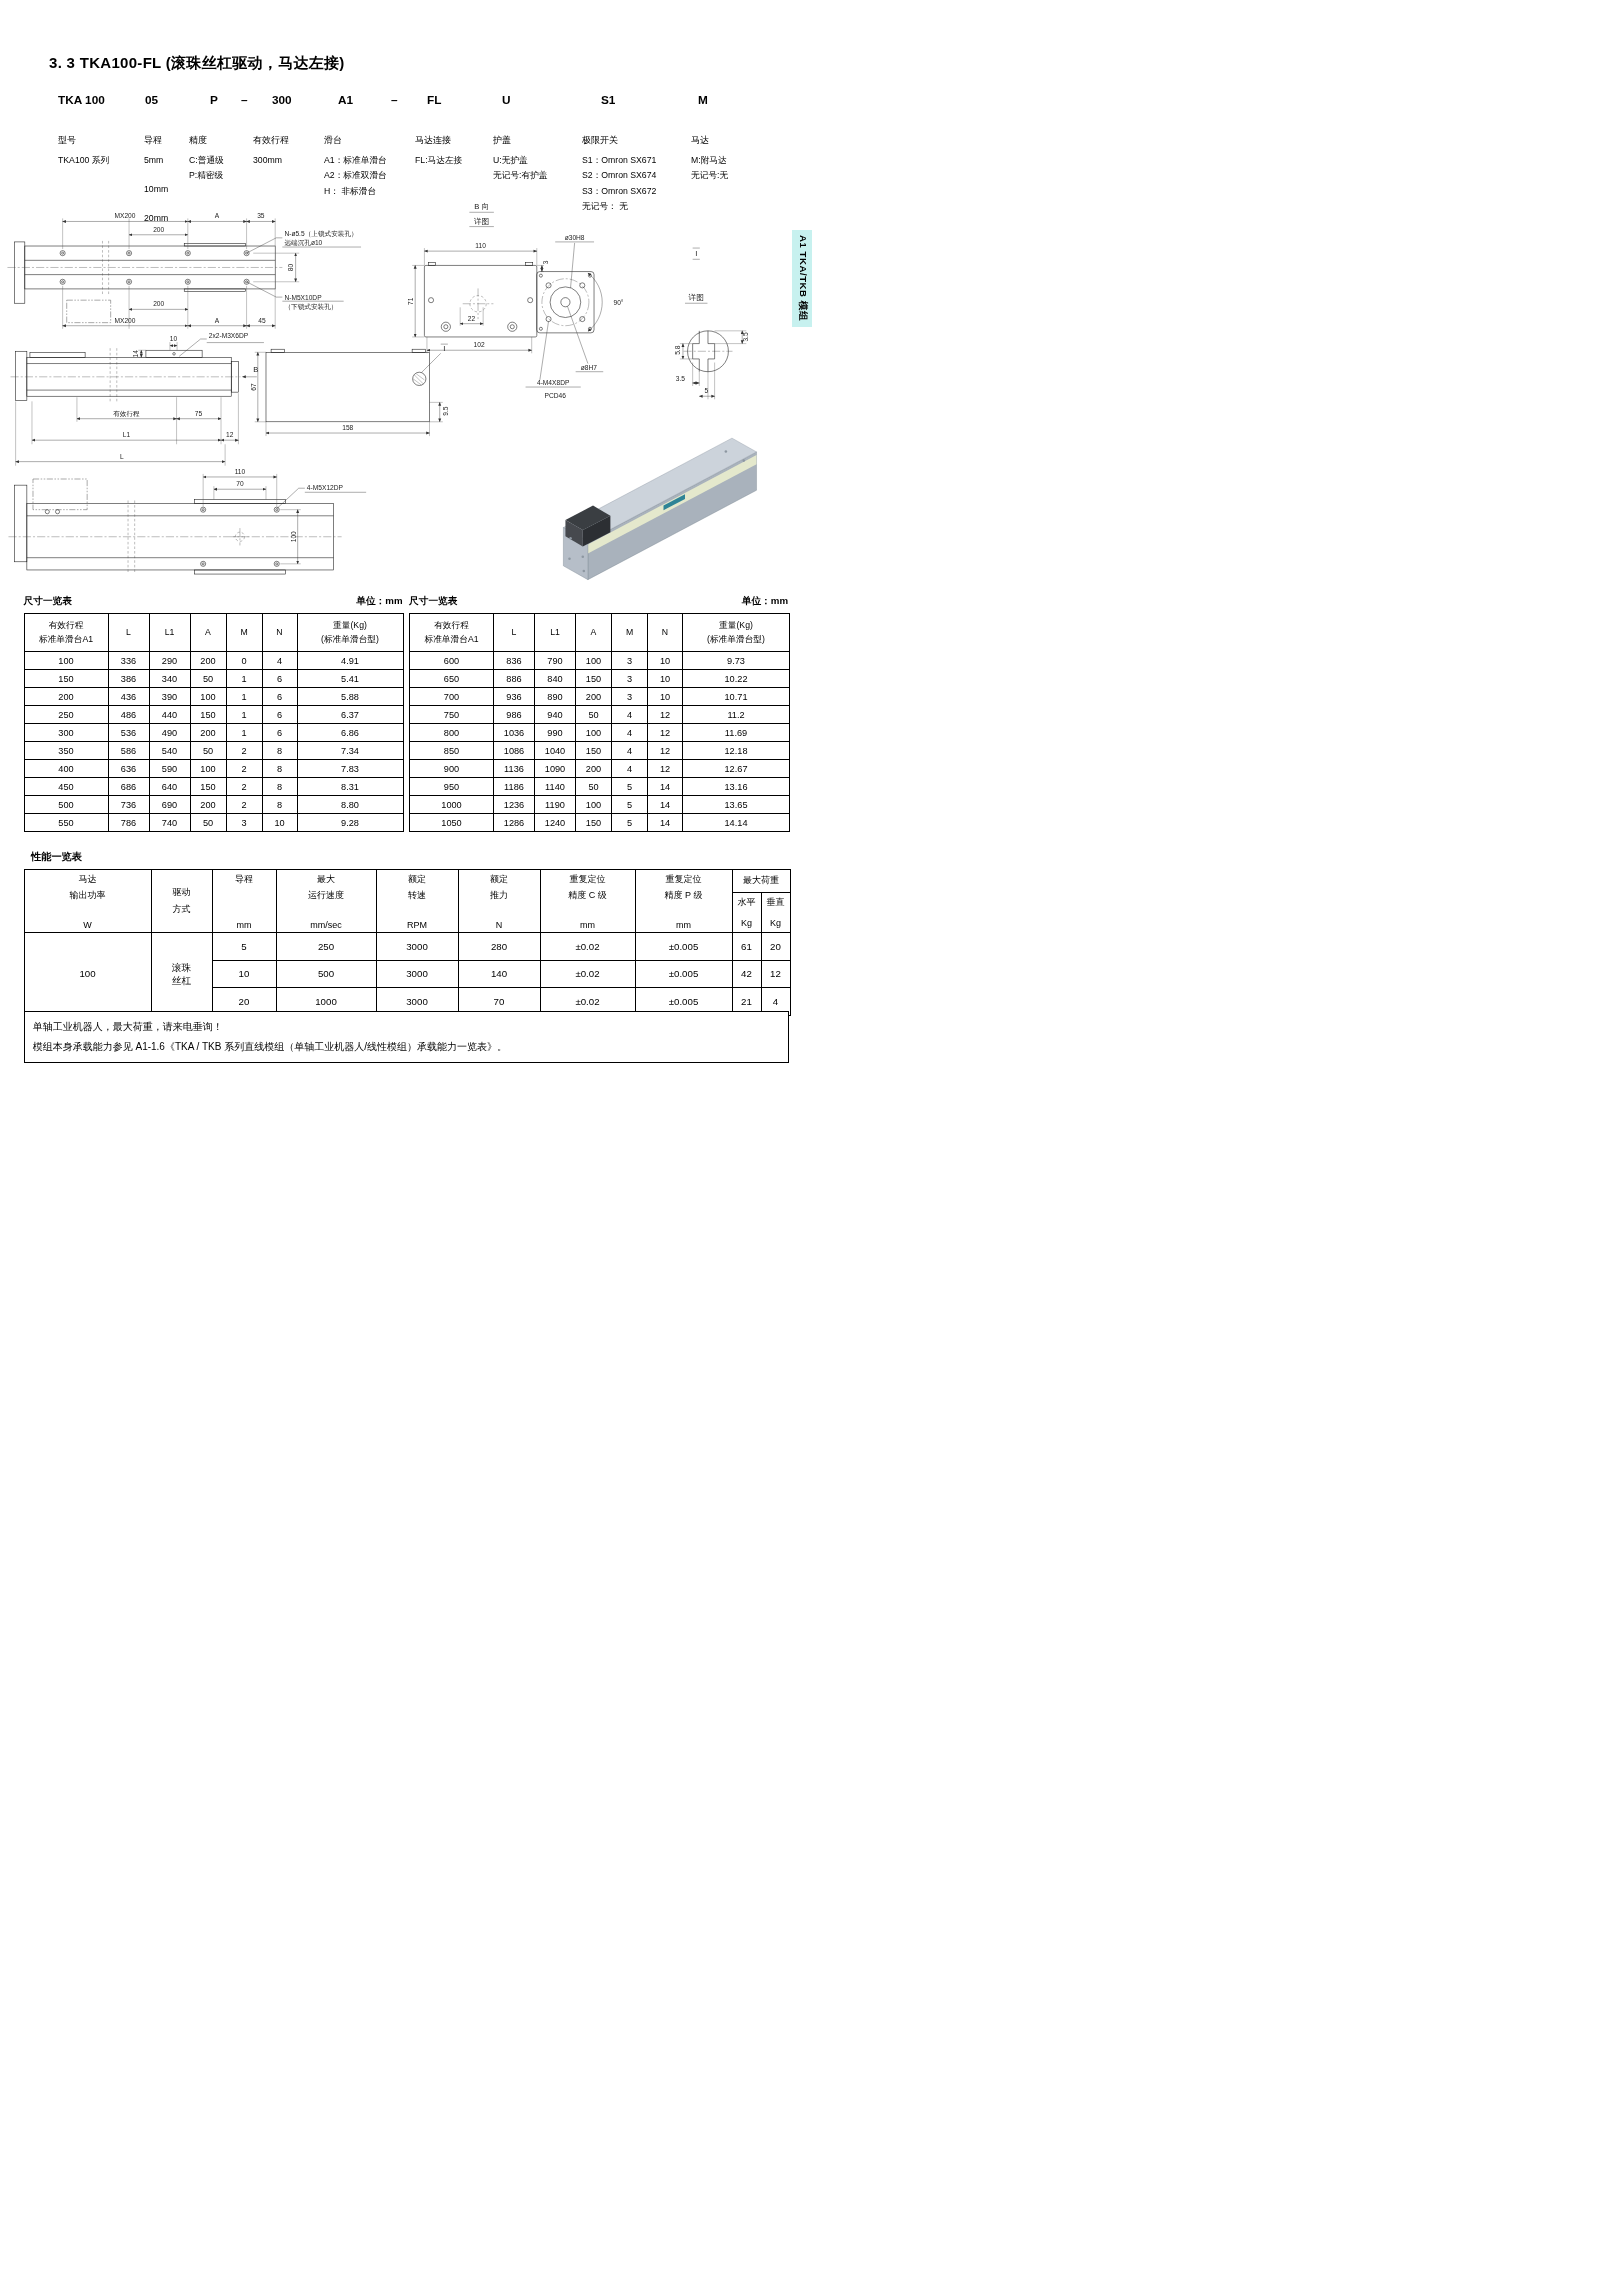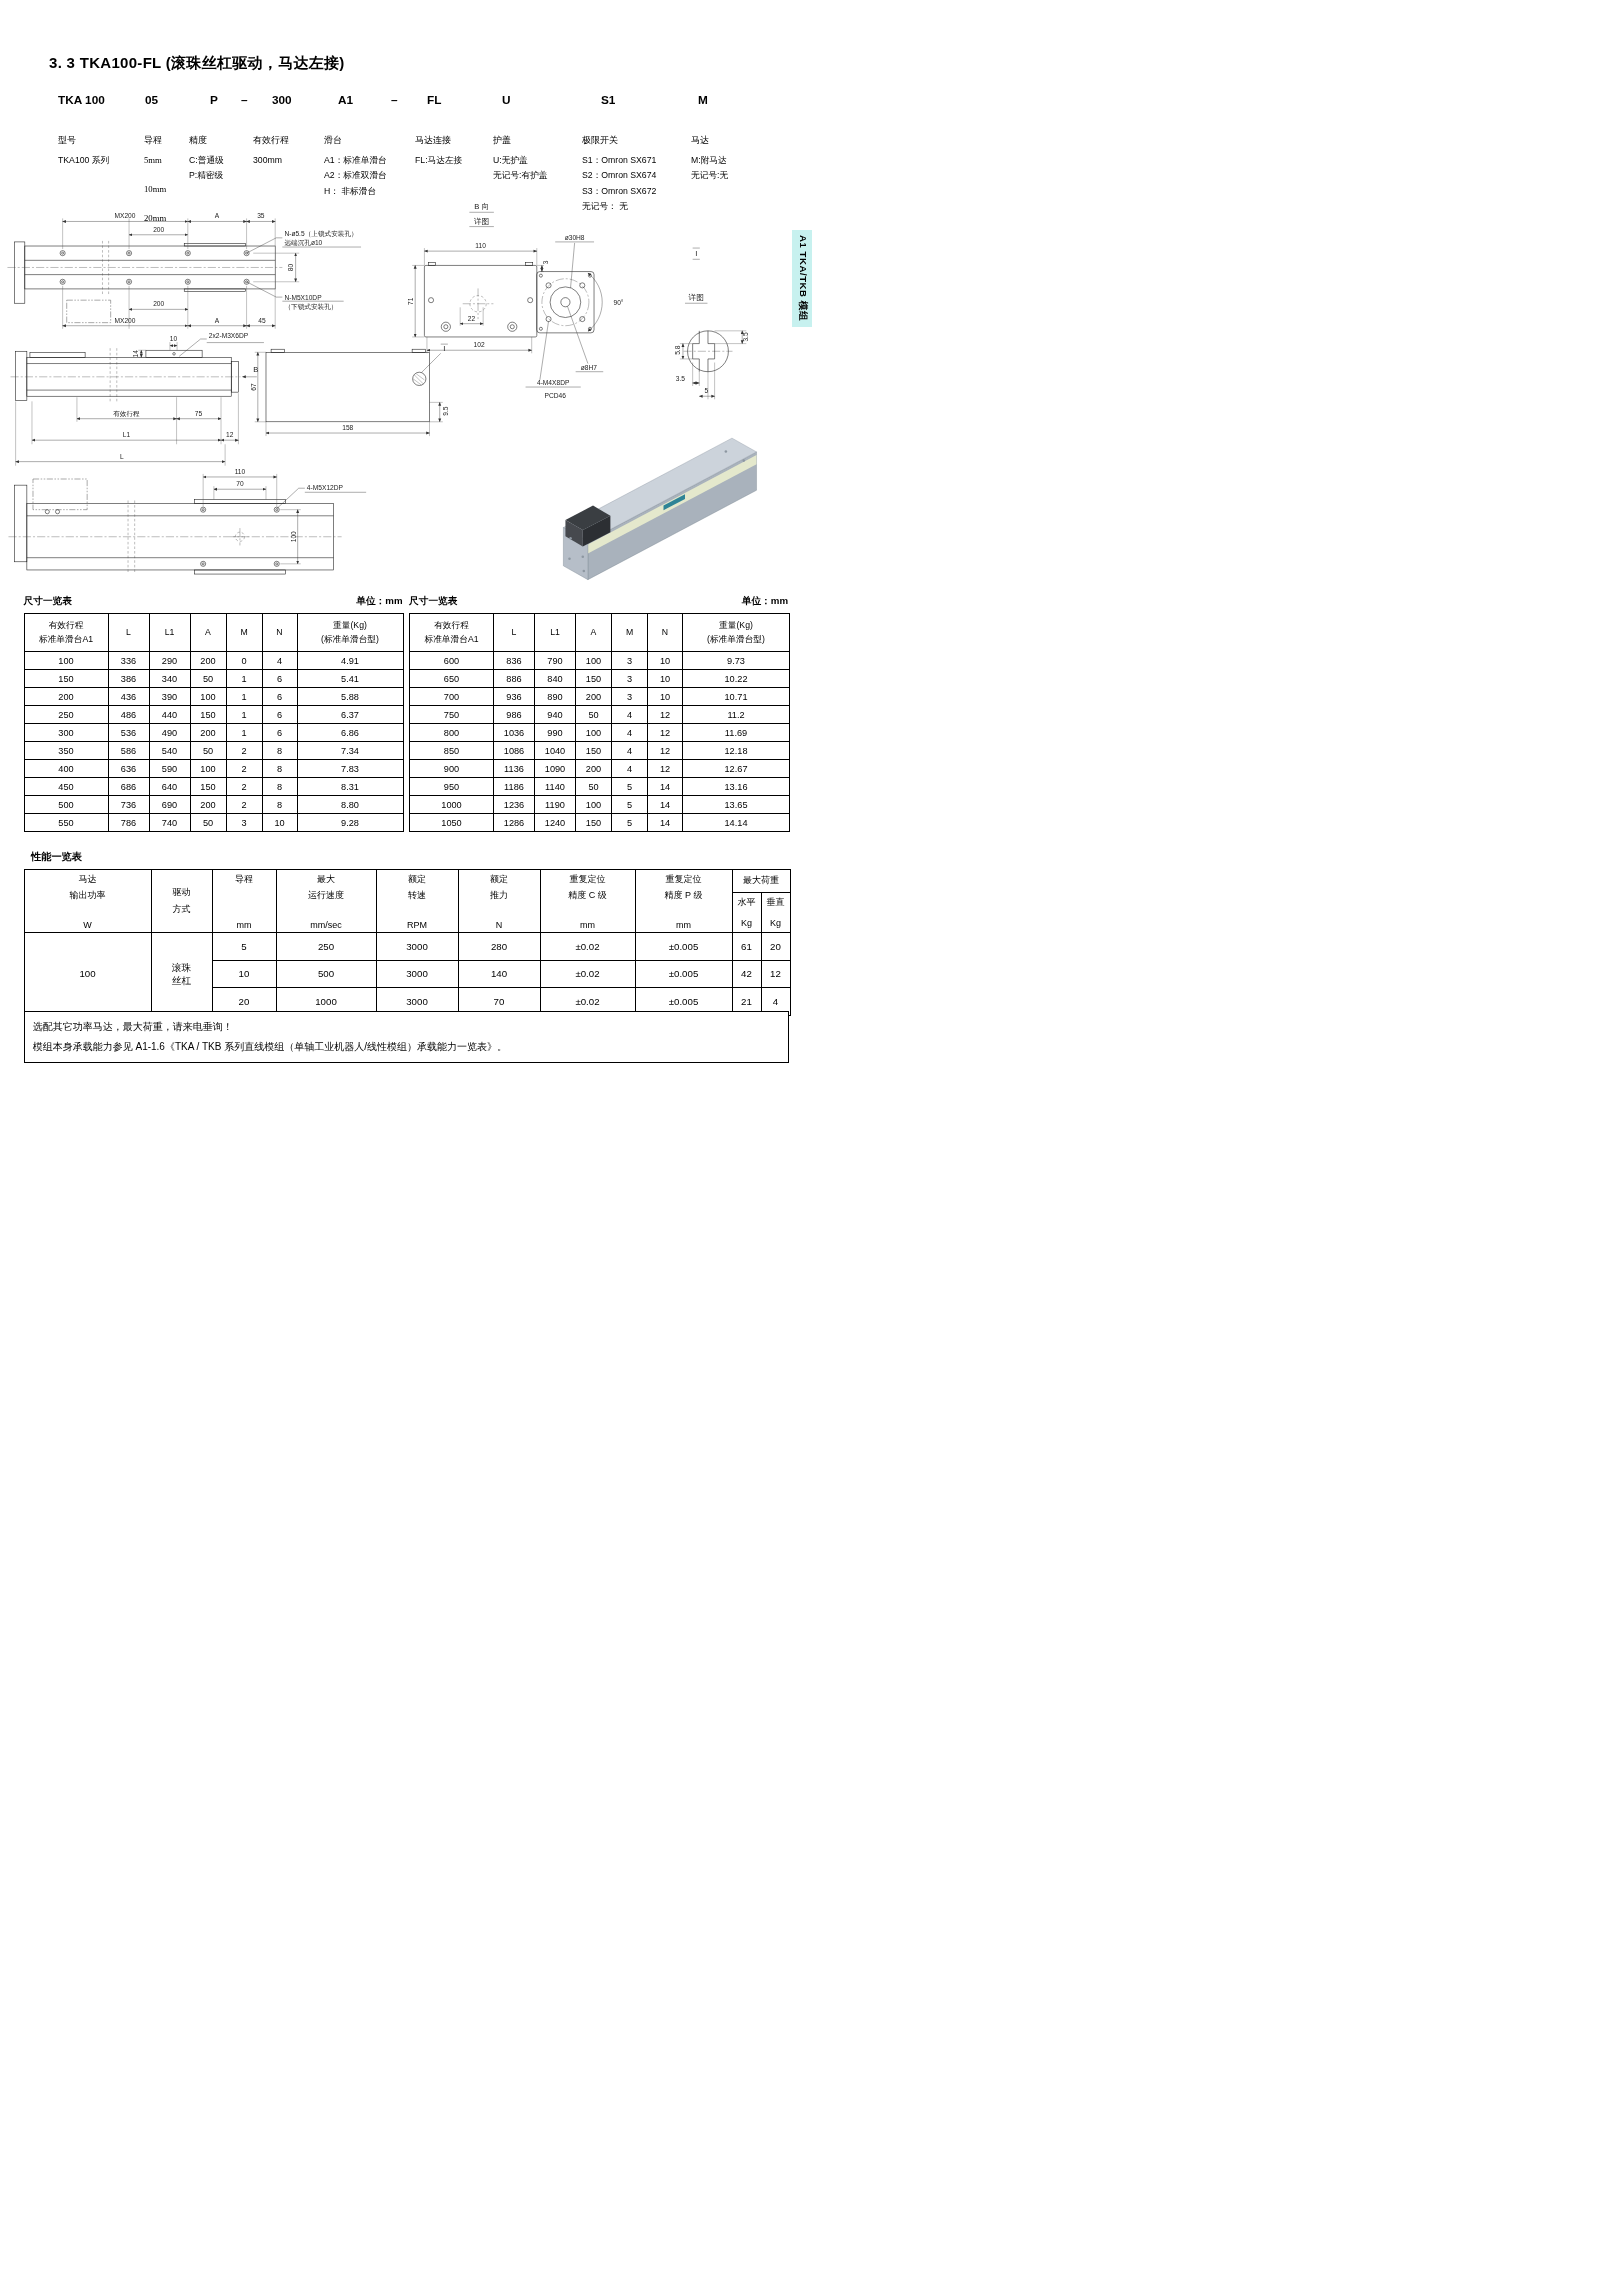--- a/index.html
+++ b/index.html
@@ -4,21 +4,21 @@
 <style>
   html,body{margin:0;padding:0;background:#ffffff;}
   .page{position:relative;width:812px;height:1148px;background:#fff;overflow:hidden;
         font-family:"Liberation Sans", sans-serif;color:#000;}
   .abs{position:absolute;}
   .title{position:absolute;left:49px;top:44px;font-size:15px;font-weight:bold;letter-spacing:0.3px;}
   .seg{position:absolute;top:93px;font-size:11.8px;font-weight:bold;}
   .mcol{position:absolute;top:136px;font-size:8.7px;line-height:1;}
   .mcol .lbl{margin-bottom:11.2px;font-size:9px;}
   .mcol .ln{margin-bottom:6.6px;}
-  .mcol .ln.sp{margin-bottom:20.4px;font-family:Liberation Serif, serif;}
+  .mcol .ln.sp{margin-bottom:20.4px;}
   .side-tab{position:absolute;right:0;top:230px;width:20px;height:97px;background:#c7f1ef;
             display:flex;align-items:center;justify-content:center;}
   .side-tab span{writing-mode:vertical-rl;text-orientation:sideways;font-size:9.7px;font-weight:600;
                  letter-spacing:0.5px;white-space:nowrap;}
   svg text.dim{font-family:"Liberation Sans",sans-serif;font-size:13px;fill:#222;}
   svg text.dimb{font-family:"Liberation Sans",sans-serif;font-size:15px;fill:#222;}
   svg .ol{stroke:#1a1a1a;fill:none;stroke-width:1.1;}
   svg .dl{stroke:#333;fill:none;stroke-width:.8;}
   svg .xl{stroke:#555;fill:none;stroke-width:.7;}
   svg .cl{stroke:#444;fill:none;stroke-width:.7;stroke-dasharray:16 4 4 4;}
@@ -815,18 +815,18 @@
           <td>70</td>
           <td>±0.02</td>
           <td>±0.005</td>
           <td>21</td>
           <td>4</td>
         </tr>
       </tbody>
   </table>
 
   <div class="notes" style="left:23.5px;top:1011px;width:765px">
-    <div>选配其它功率马达，最大荷重，请来电垂询！</div>
+    <div>单轴工业机器人，最大荷重，请来电垂询！</div>
     <div>模组本身承载能力参见 A1-1.6《TKA / TKB 系列直线模组（单轴工业机器人/线性模组）承载能力一览表》。</div>
   </div>
 
 </div>
 
 
 </body></html>

